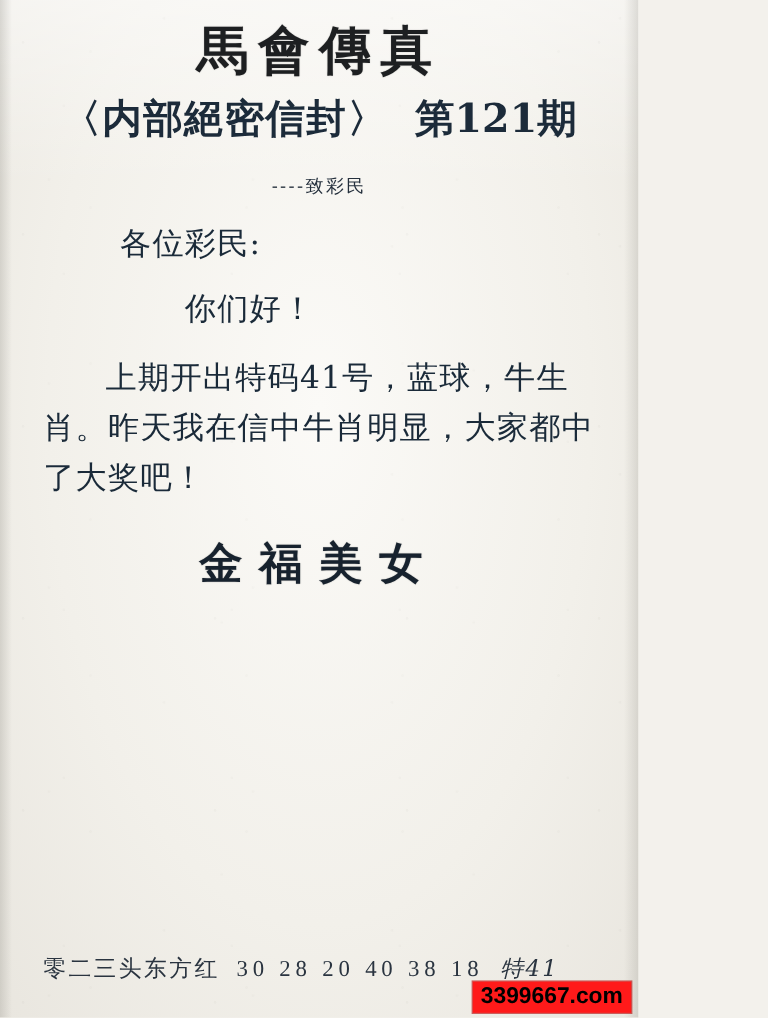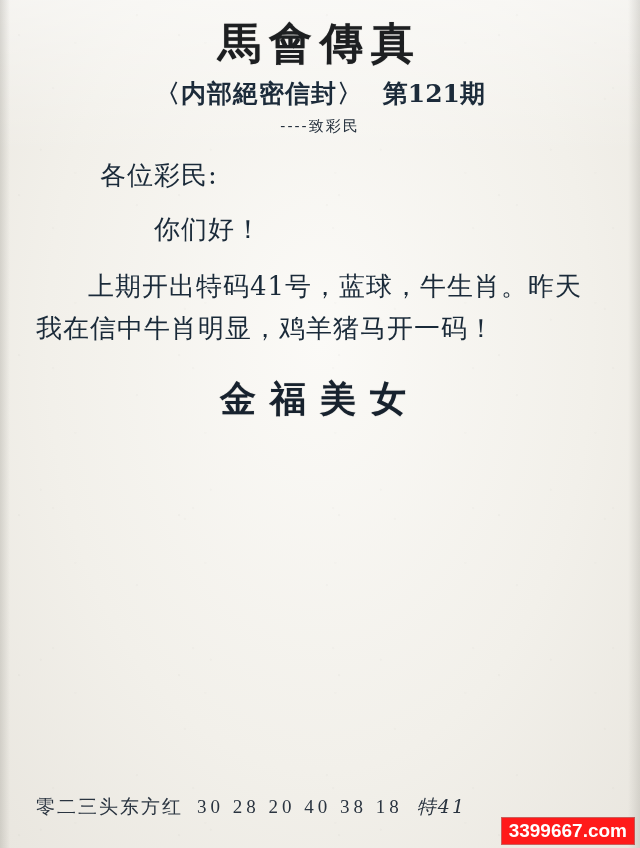--- a/index.html
+++ b/index.html
@@ -9,21 +9,21 @@
   body {
     width: 640px;
     height: 848px;
     background: #f3f1ec;
     font-family: "DejaVu Serif", serif;
     overflow: hidden;
     position: relative;
   }
   .page {
     position: relative;
-    width: 640px;
+    width: 532px;
     height: 848px;
     background:
       linear-gradient(180deg, rgba(255,255,255,0.5) 0%, rgba(243,241,236,0) 18%),
       radial-gradient(ellipse at 50% 40%, #fbfaf7 0%, #f2f0ea 60%, #e9e6df 100%);
     box-sizing: border-box;
     overflow: hidden;
   }
   
   .grain {
     position: absolute;
@@ -46,32 +46,32 @@
     font-size: 43px;
     letter-spacing: 8px;
     color: #1d1f21;
     padding-top: 20px;
     line-height: 1.1;
     text-shadow: 0 0 1px rgba(0,0,0,0.35);
   }
   .subtitle {
     text-align: center;
     margin-top: 10px;
-    font-size: 25px;
+    font-size: 33px;
     color: #1c2b3a;
     letter-spacing: 1px;
     font-weight: bold;
   }
   .subtitle .issue {
     letter-spacing: 0px;
     margin-left: 10px;
   }
   .dedication {
     text-align: center;
-    margin-top: 7px;
+    margin-top: 24px;
     font-size: 15px;
     color: #25303d;
     letter-spacing: 2px;
   }
   .body-text {
     margin: 18px 36px 0 36px;
     color: #1a2a39;
     font-size: 26px;
     line-height: 1.62;
     letter-spacing: 1px;
@@ -117,21 +117,21 @@
   }
   .footer .special {
     margin-left: 6px;
     font-style: italic;
   }
   .watermark {
     position: absolute;
     right: 6px;
     bottom: 4px;
     background: #ff1a1a;
-    color: #ffffff;
+    color: #000000;
     font-family: "Liberation Sans", sans-serif;
     font-weight: bold;
     font-size: 19px;
     padding: 3px 7px 4px 7px;
     letter-spacing: 0px;
     line-height: 1;
     box-shadow: 0 0 0 1px rgba(180,0,0,0.6);
   }
   .edge-left {
     position: absolute;
@@ -162,21 +162,21 @@
   <div class="subtitle">
     <span>〈内部絕密信封〉</span>
     <span class="issue">第121期</span>
   </div>
 
   <div class="dedication">----致彩民</div>
 
   <div class="body-text">
     <div class="salutation">各位彩民:</div>
     <div class="greeting">你们好！</div>
-    <div class="para">上期开出特码41号，蓝球，牛生肖。昨天我在信中牛肖明显，鸡羊猪马开一码！</div>
+    <div class="para">上期开出特码41号，蓝球，牛生肖。昨天我在信中牛肖明显，大家都中了大奖吧！</div>
   </div>
 
   <div class="signature">金福美女</div>
 
   <div class="footer">
     <span>零二三头东方红</span>
     <span class="nums">30 28 20 40 38 18</span>
     <span class="special">特41</span>
   </div>
 

